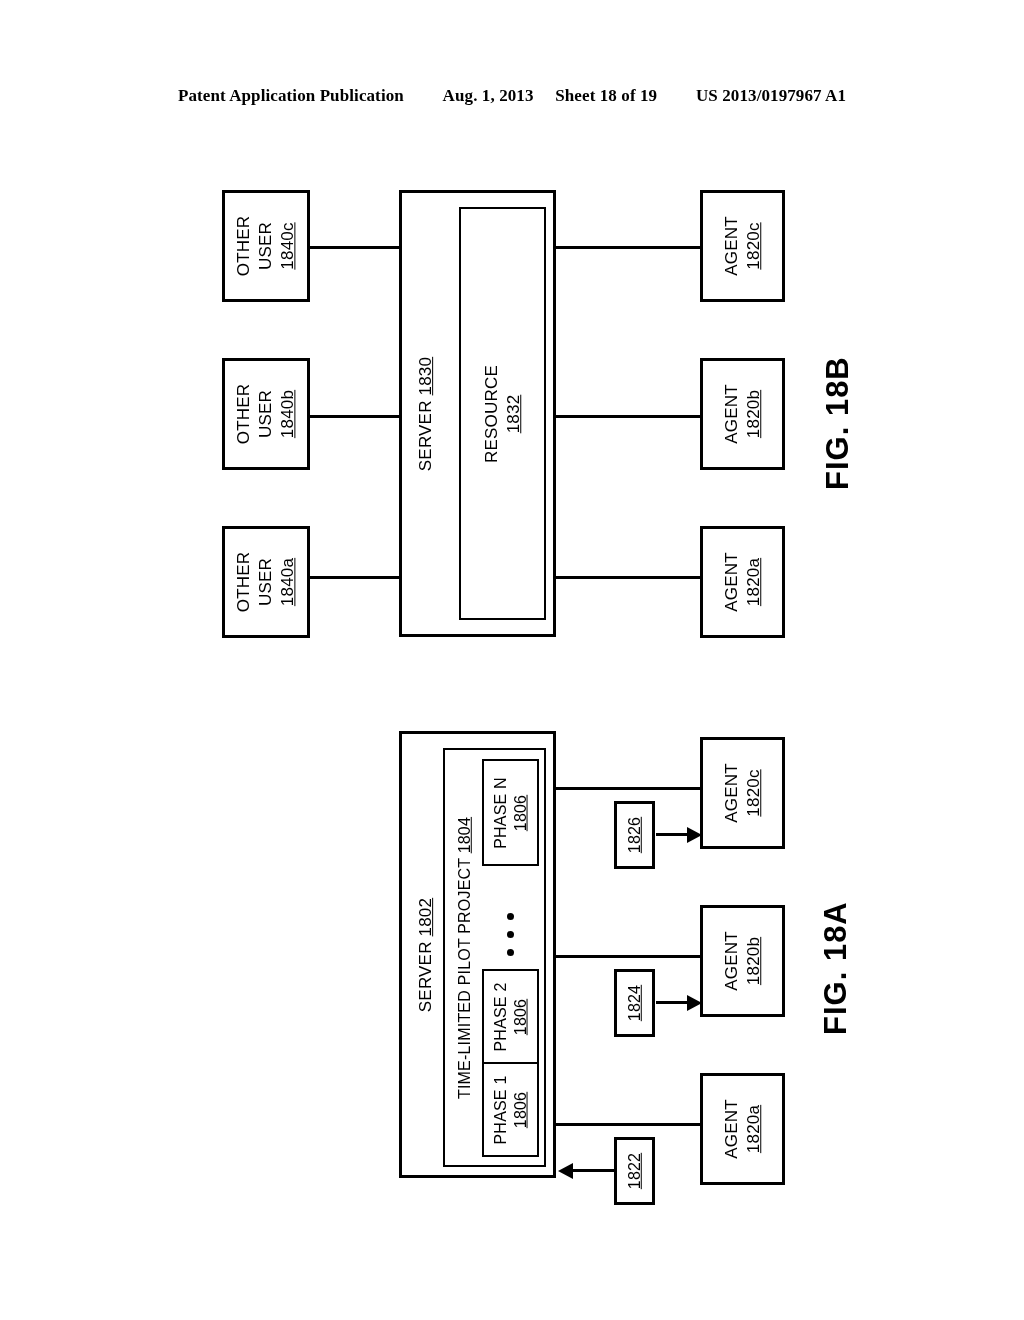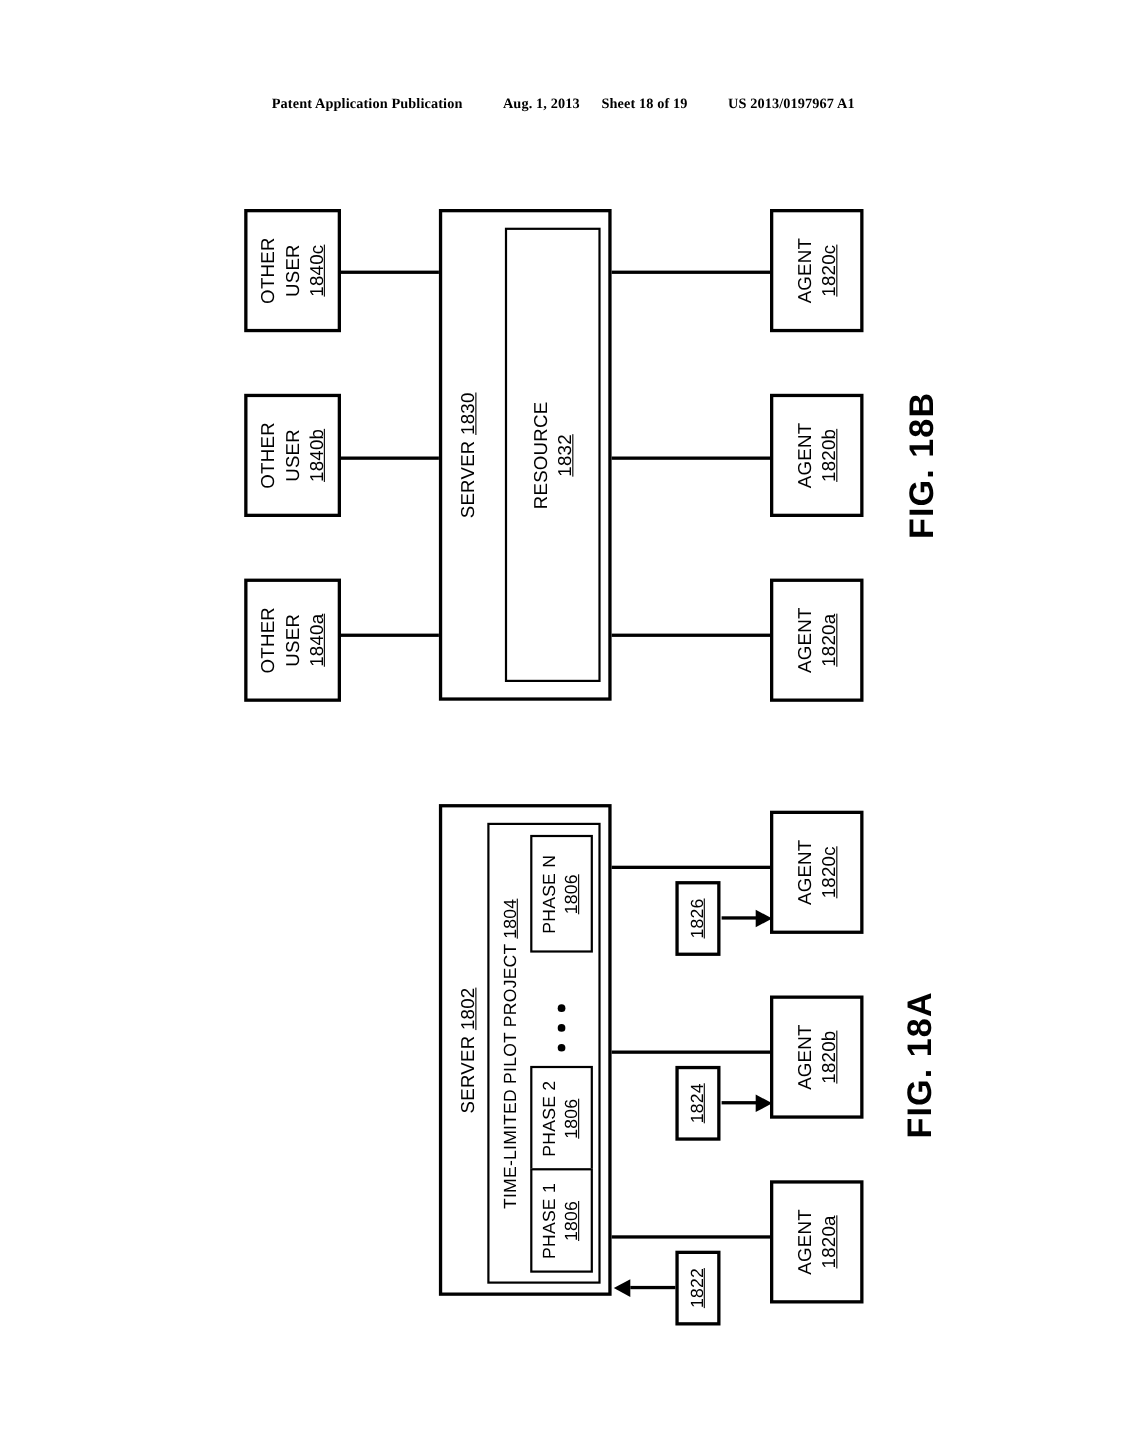--- a/index.html
+++ b/index.html
@@ -19,21 +19,21 @@
 
   
   .page-header {
     position: absolute;
     left: 0;
     top: 86px;
     width: 1024px;
     text-align: center;
     font-family: "Liberation Serif", serif;
     font-weight: bold;
-    font-size: 13px;
+    font-size: 17px;
     letter-spacing: 0.1px;
     white-space: nowrap;
   }
   .page-header .seg { display: inline-block; vertical-align: baseline; }
   .sp-lg { display: inline-block; width: 30px; }
   .sp-sm { display: inline-block; width: 13px; }
 
   
   .box {
     position: absolute;

